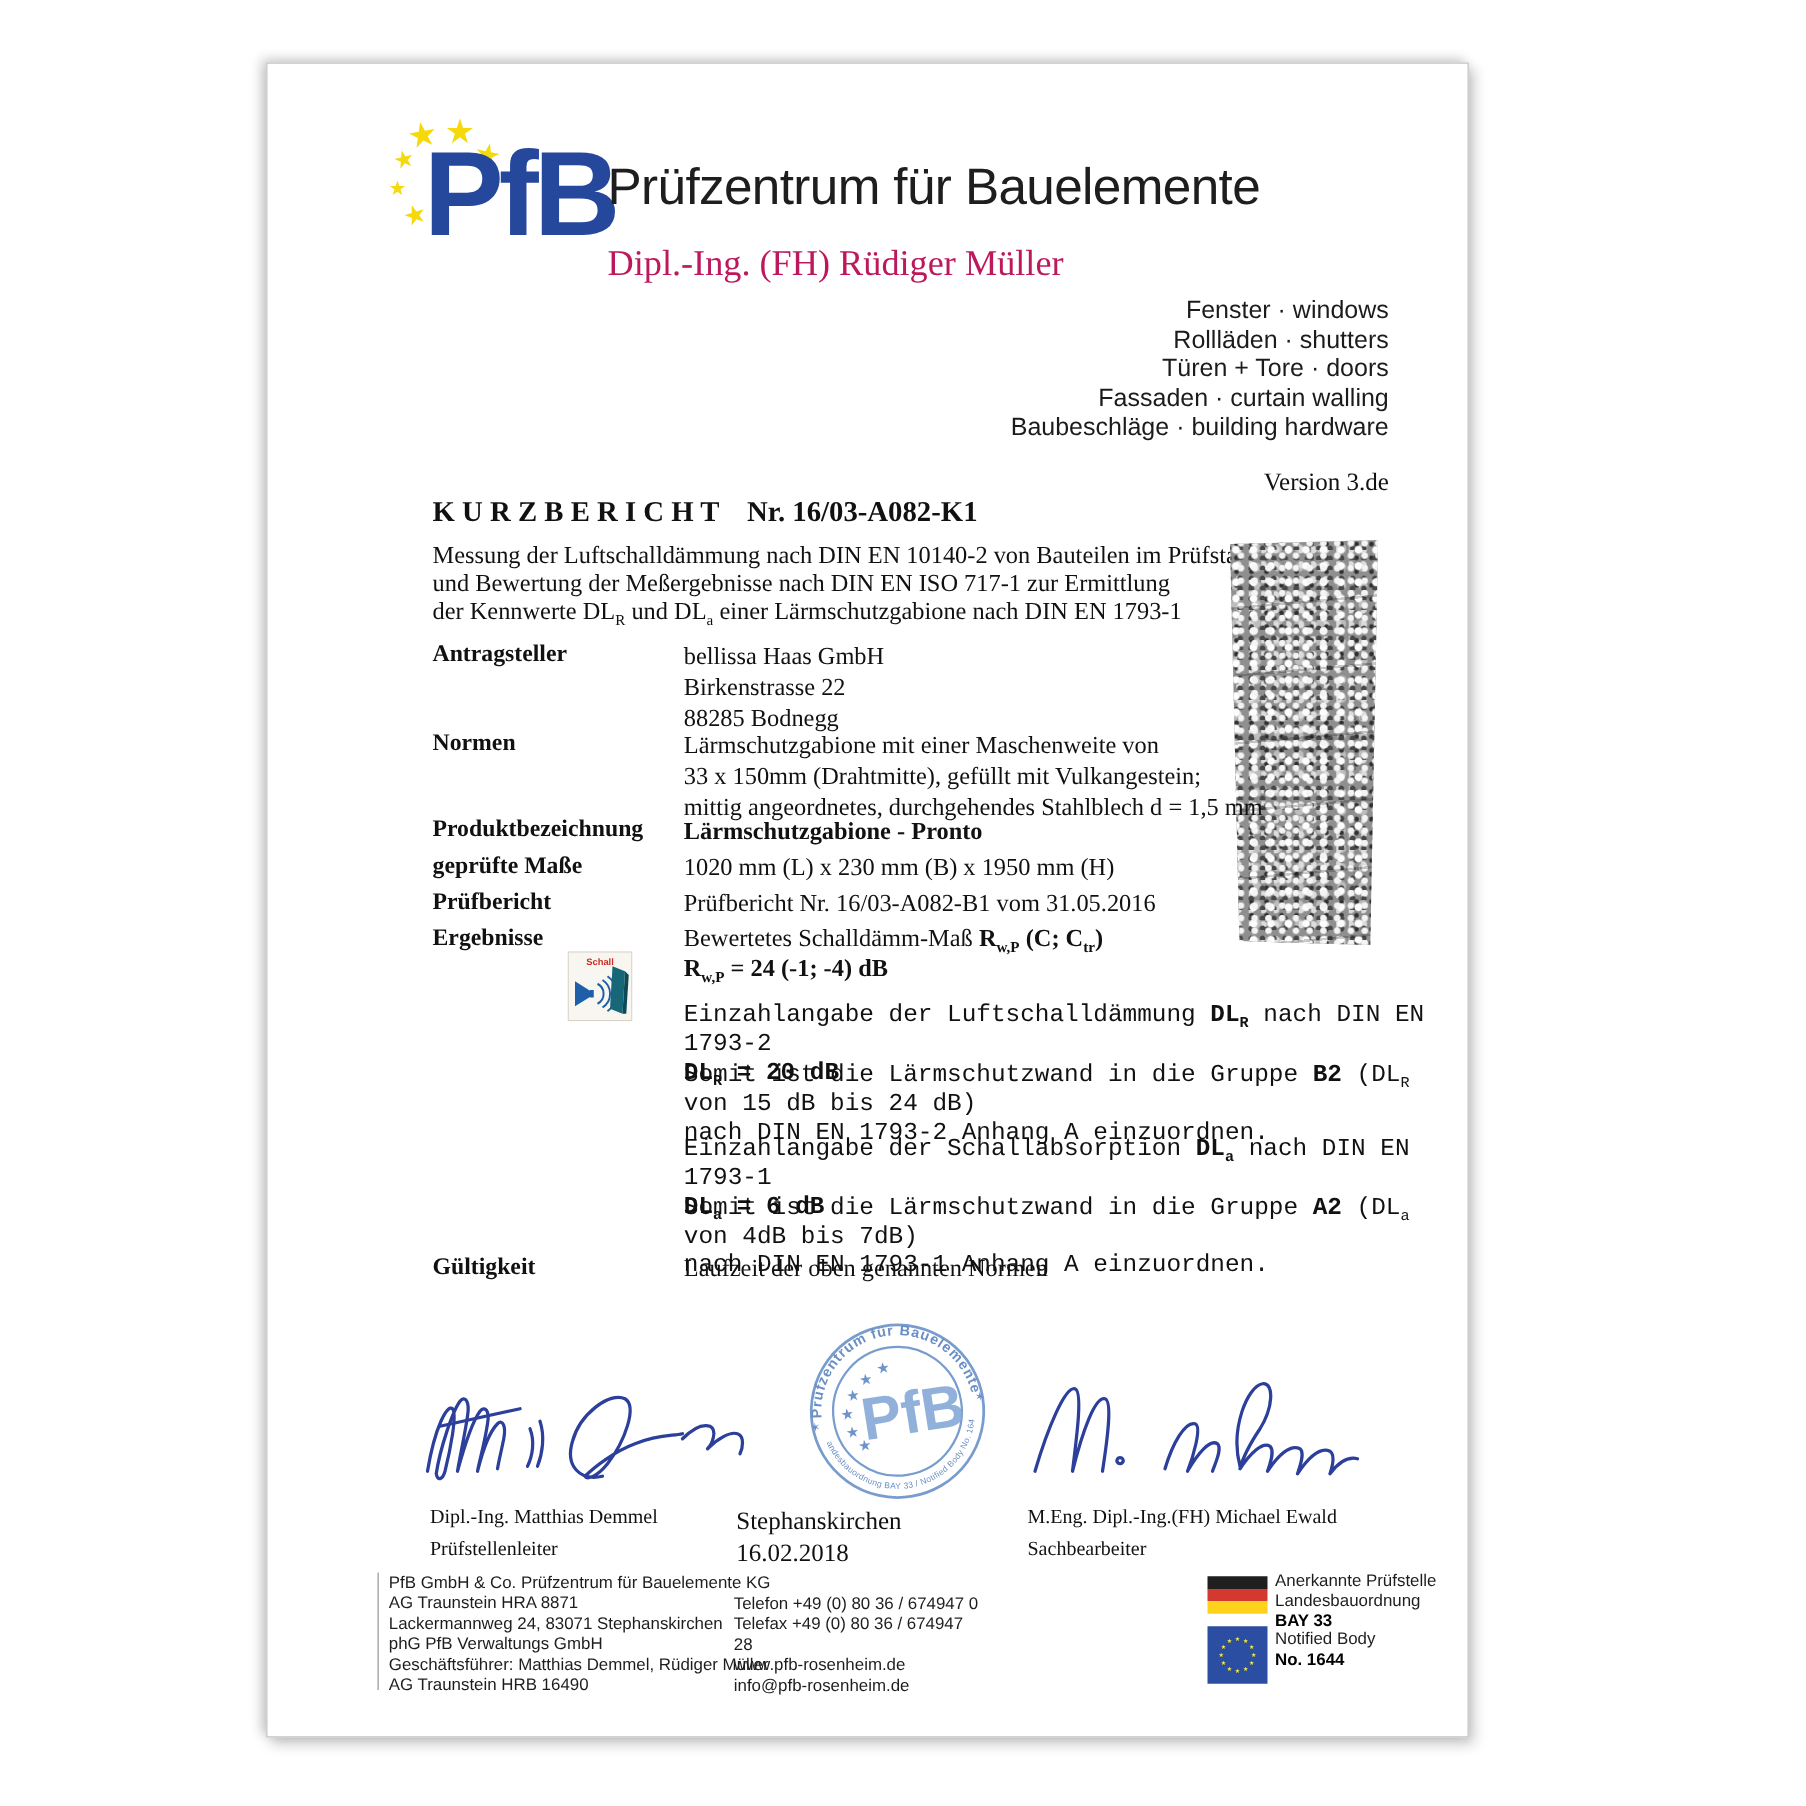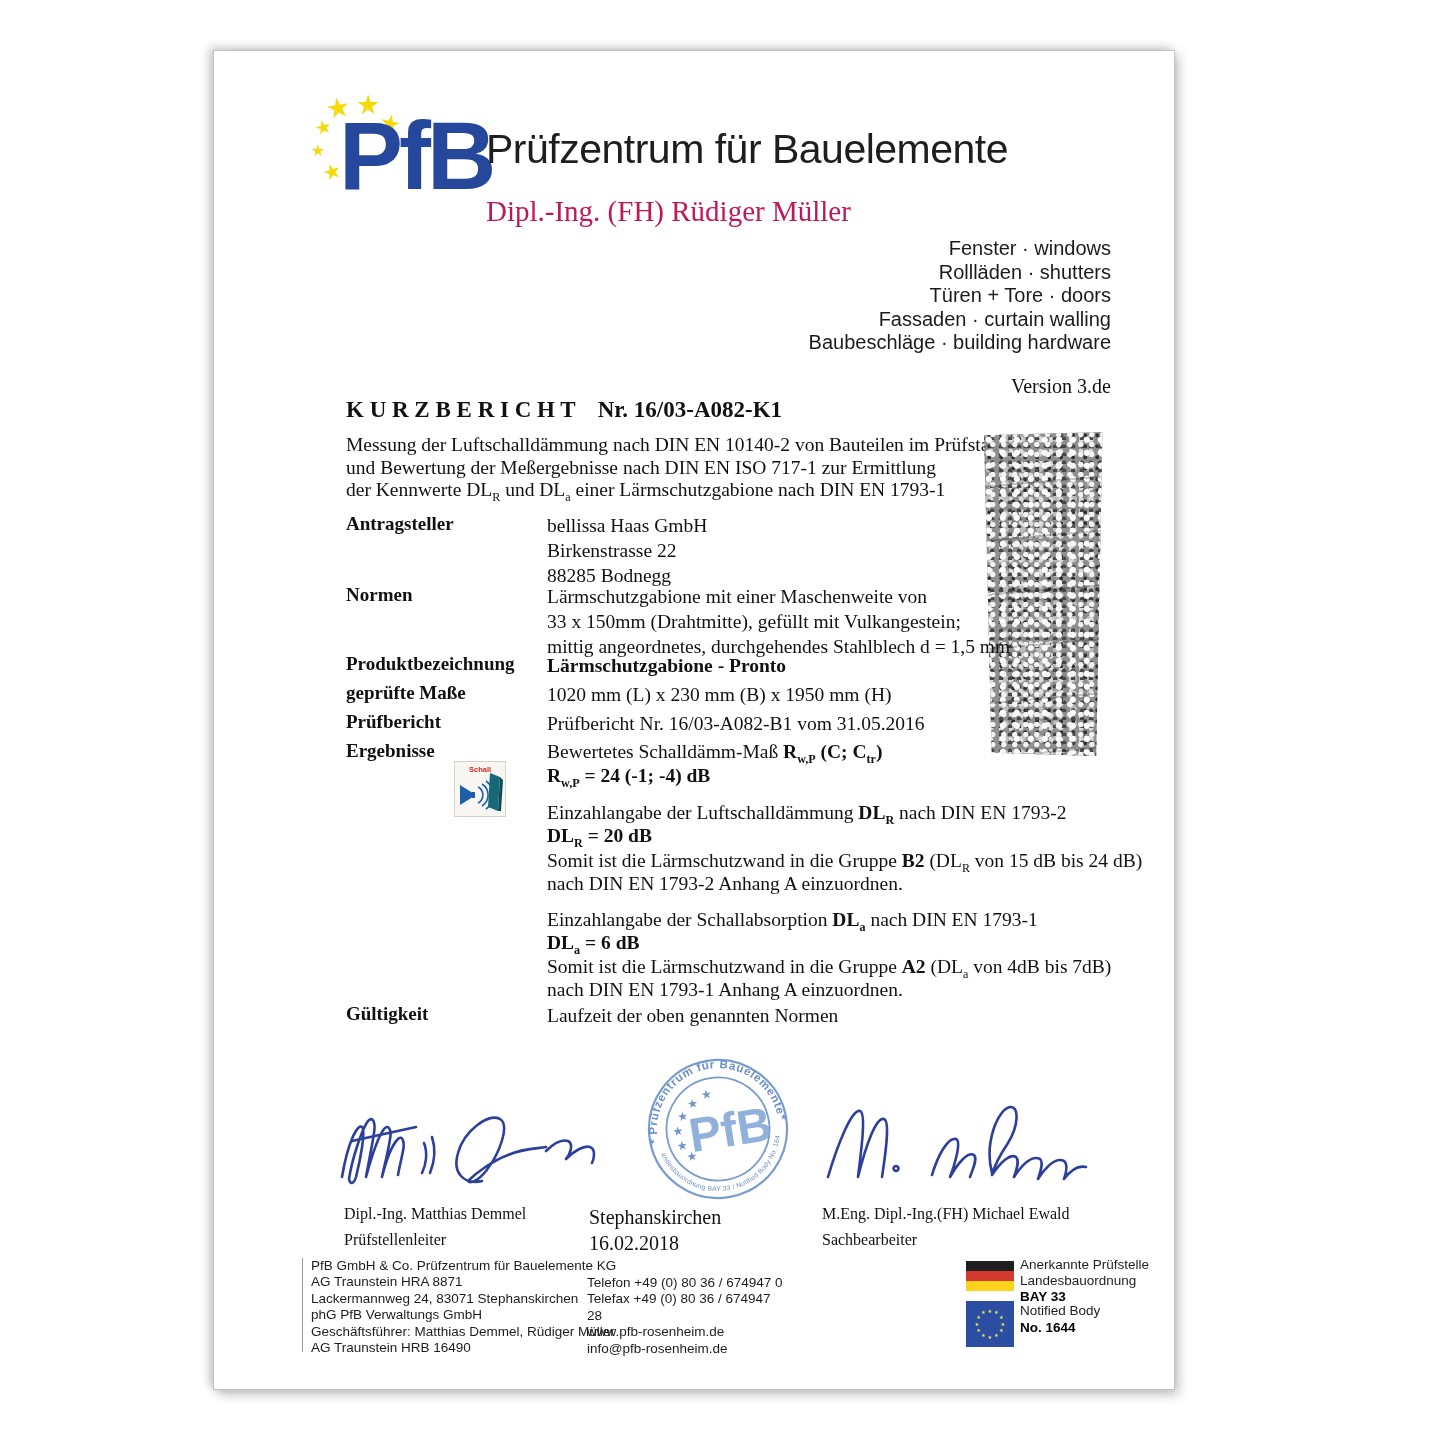--- a/index.html
+++ b/index.html
@@ -29,21 +29,21 @@
       radial-gradient(circle at 25% 25%, #f4f4f4 0 2.2px, rgba(0,0,0,0) 3.2px),
       radial-gradient(circle at 70% 60%, #fdfdfd 0 2.6px, rgba(0,0,0,0) 3.6px),
       radial-gradient(circle at 45% 85%, #474747 0 1.8px, rgba(0,0,0,0) 2.8px),
       radial-gradient(circle at 85% 30%, #2f2f2f 0 1.4px, rgba(0,0,0,0) 2.4px),
       radial-gradient(circle at 15% 65%, #dcdcdc 0 2.4px, rgba(0,0,0,0) 3.4px),
       radial-gradient(circle at 55% 45%, #bdbdbd 0 3px, rgba(0,0,0,0) 4px);
     background-size:100% 100%,11px 10px,14px 13px,9px 8px,12px 11px,10px 12px,17px 15px;
     clip-path:polygon(4% 1%, 98% 0%, 93% 100%, 10% 99%);}
   .lbl{left:132px;font-size:19px;font-weight:bold;white-space:nowrap;}
   .val{left:333px;width:600px;font-size:19.5px;line-height:25px;}
-  .par{left:333px;width:600px;font-size:19.5px;line-height:23px;}
+  .par{left:333px;width:600px;font-size:19.5px;line-height:23px;font-family:Liberation Mono, monospace;}
   sub{font-size:62%;line-height:0;}
   
   .sig{stroke:#2c3f9a;stroke-width:2.6;fill:none;stroke-linecap:round;stroke-linejoin:round;}
   .name-block{font-size:16px;line-height:26px;}
   .center-block{left:375px;top:1153px;width:250px;text-align:left;font-size:20px;line-height:26px;}
   
   .foot{font-family:"Liberation Sans",sans-serif;font-size:13.5px;line-height:16.4px;color:#1d1d1d;}
   .divider{left:88px;top:1207px;width:1px;height:94px;background:#9a9a9a;}
   .badge{color:#000000;font-weight:bold;}
   .flag-de{left:752px;top:1210px;width:48px;height:30px;

